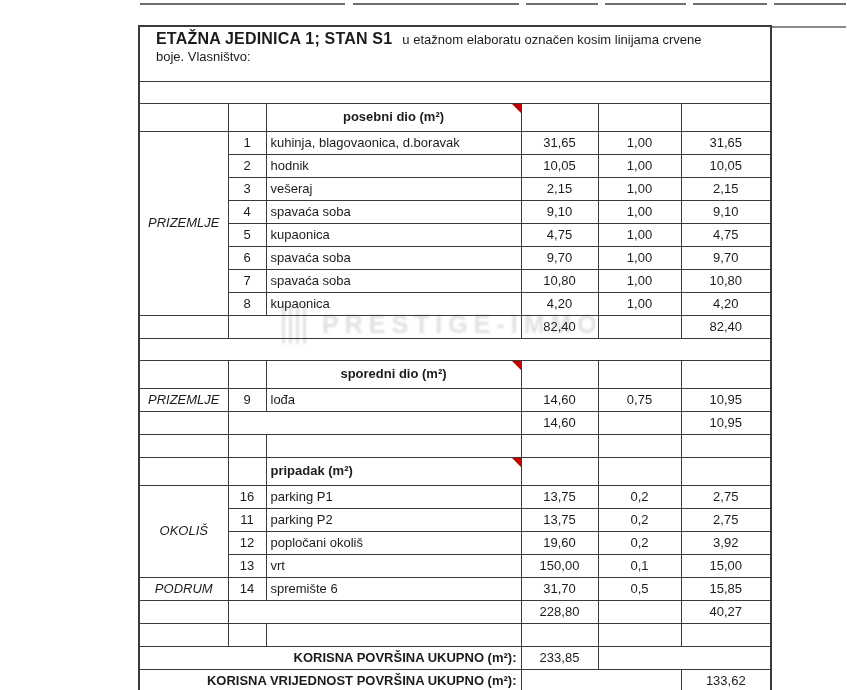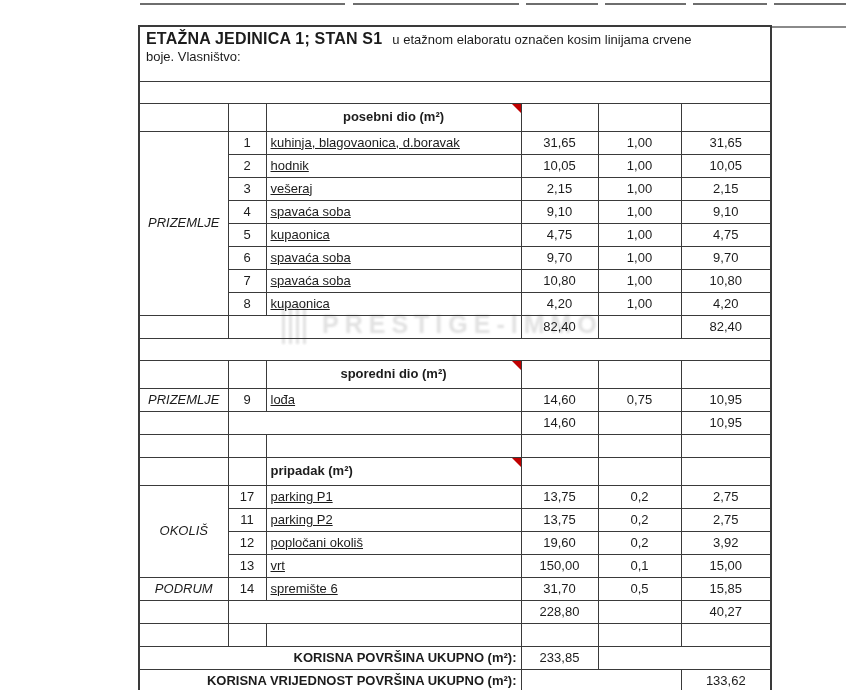--- a/index.html
+++ b/index.html
@@ -32,32 +32,32 @@
     overflow:hidden;white-space:nowrap;
     vertical-align:middle;
   }
   .c-zone{width:89px;}
   .c-num{width:38px;}
   .c-desc{width:255px;}
   .c-area{width:77px;}
   .c-coef{width:83px;}
   .c-val{width:90px;}
 
-  td.title-cell{height:48px;vertical-align:top;white-space:normal;padding:3px 6px;margin-left:19px;}
+  td.title-cell{height:48px;vertical-align:top;white-space:normal;padding:3px 16px;margin-left:19px;}
   .title-main{font-size:16px;font-weight:bold;letter-spacing:.2px;}
   .title-note{font-size:13px;margin-left:10px;}
   .title-note2{font-size:13px;display:block;margin-top:2px;}
 
   td.spacer{height:21px;}
   td.spacer-sm{height:15px;}
   td.hdr{font-weight:bold;height:27px;text-align:center;position:relative;}
   td.hdr-left{text-align:left;}
   td.zone{text-align:center;font-style:italic;}
   td.num{text-align:center;}
-  td.desc{text-align:left;text-decoration:underline;}
+  td.desc{text-align:left;}
   td.val{text-align:center;}
   td.bold{font-weight:normal;}
   td.tot-label{text-align:right;font-weight:bold;height:21px;}
   .tri{position:absolute;top:0;right:0;width:0;height:0;
     border-top:9px solid #c00000;border-left:9px solid transparent;}
 </style>
 </head>
 <body>
 
 <div>
@@ -210,21 +210,21 @@
   <tr>
     <td></td>
     <td></td>
     <td class="hdr hdr-left"><span>pripadak (m²)</span><span class="tri"></span></td>
     <td></td>
     <td></td>
     <td></td>
   </tr>
   <tr>
     <td class="zone" rowspan="4">OKOLIŠ</td>
-    <td class="num">17</td>
+    <td class="num">16</td>
     <td class="desc">parking P1</td>
     <td class="val">13,75</td>
     <td class="val">0,2</td>
     <td class="val">2,75</td>
   </tr>
   <tr>
     <td class="num">11</td>
     <td class="desc">parking P2</td>
     <td class="val">13,75</td>
     <td class="val">0,2</td>

